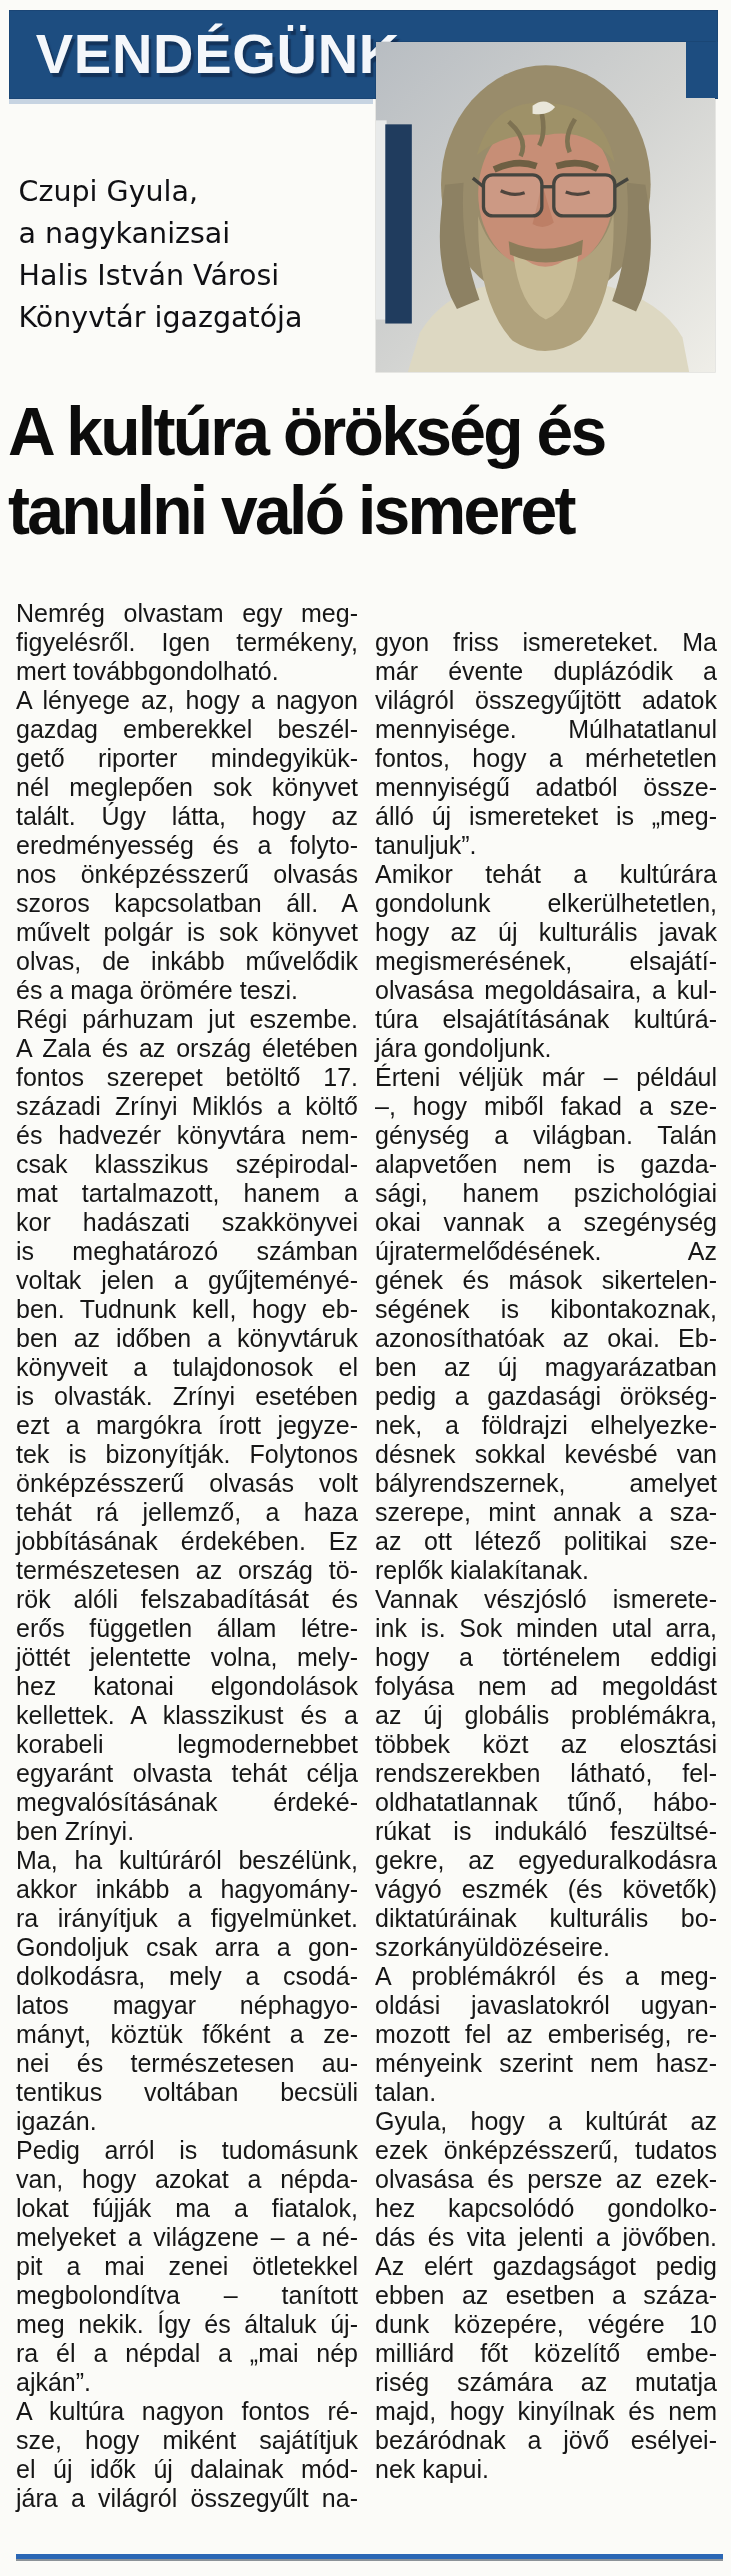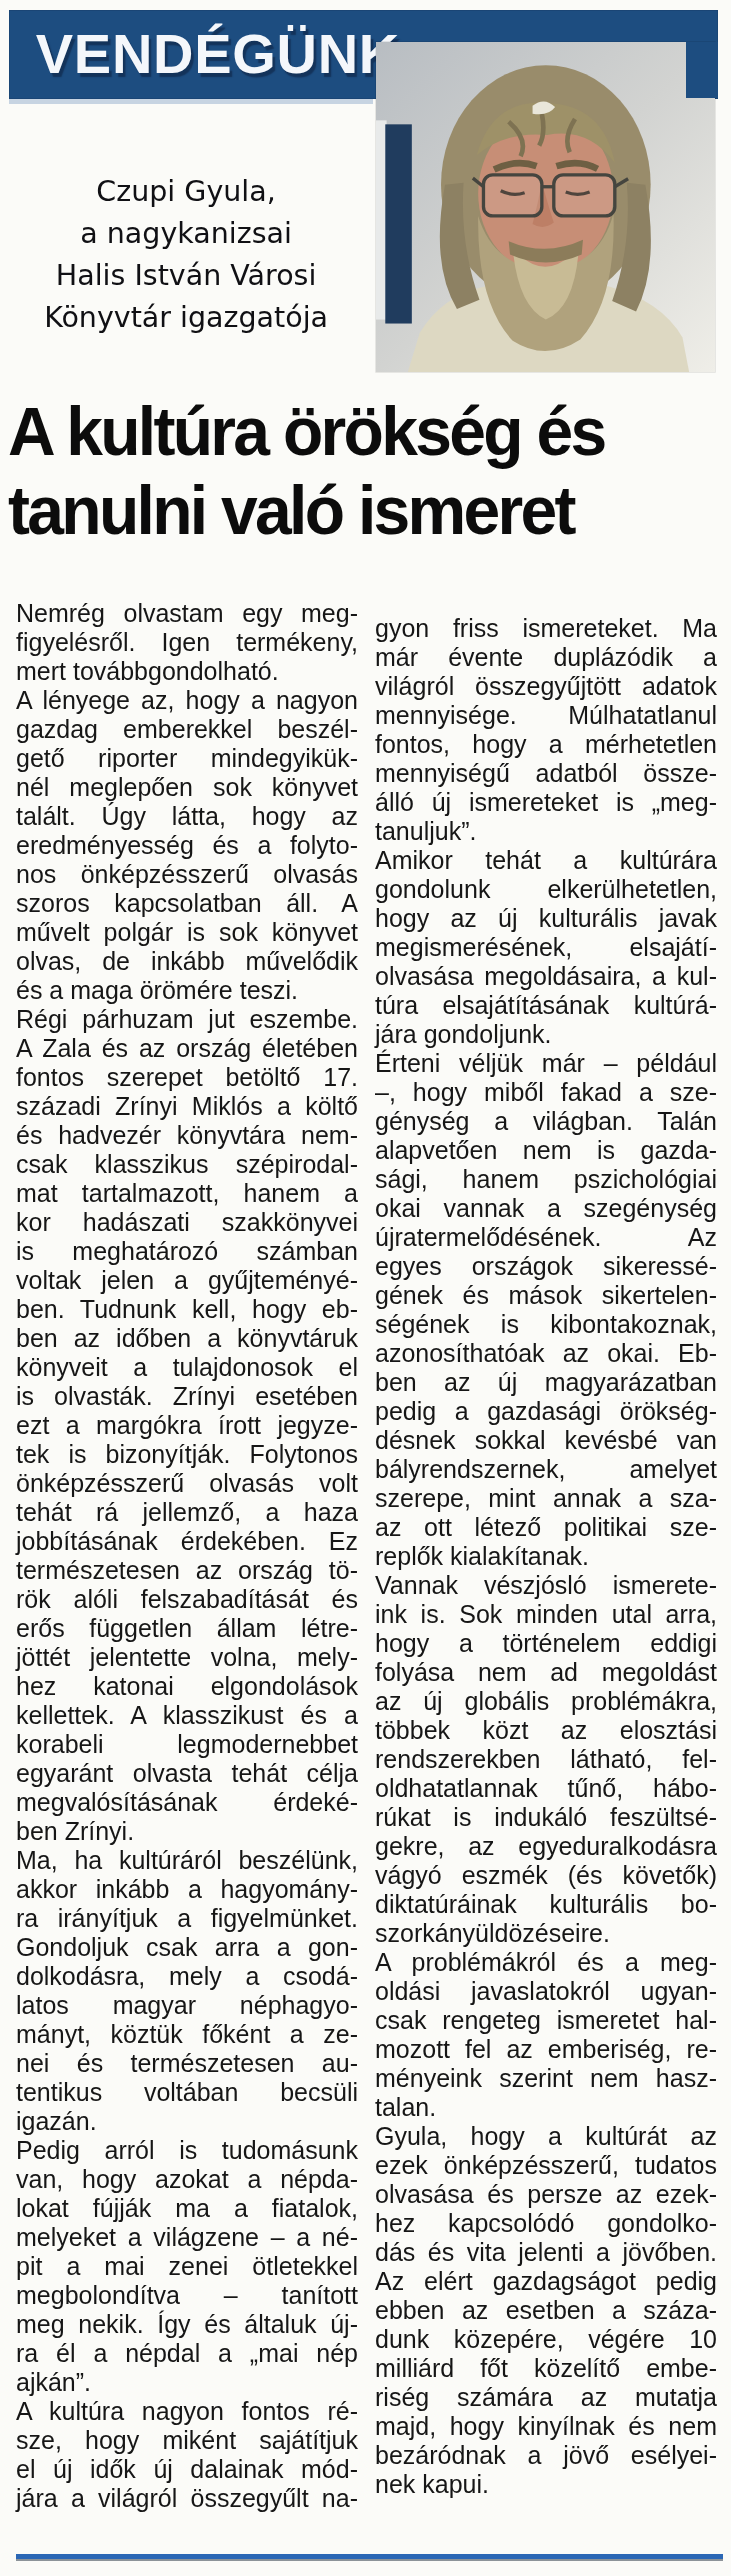--- a/index.html
+++ b/index.html
@@ -39,21 +39,21 @@
   .photo{
     position:absolute;left:376px;top:42px;width:339px;height:330px;
     z-index:2;background:#c9cbcc;
     box-shadow:0 0 0 0.7px rgba(0,0,0,.12);
   }
   .photo svg{display:block;width:100%;height:100%;}
 
   
   .intro{
     position:absolute;left:18.6px;top:171px;width:335px;
-    text-align:center;z-index:1;
+    text-align:left;z-index:1;
     font-family:"DejaVu Sans", sans-serif;
     font-size:28.5px;line-height:42px;font-weight:400;color:#101014;
   }
 
   
   .headline{
     position:absolute;left:8px;top:392px;width:717px;margin:0;
     font-size:66px;line-height:76px;font-weight:700;letter-spacing:-2.7px;
     color:#0c0c0c;
     transform:scaleY(1.04);transform-origin:top left;
@@ -241,47 +241,46 @@
         <div class="line">olvasása megoldásaira, a kul-</div>
         <div class="line">túra elsajátításának kultúrá-</div>
         <div class="line rag">jára gondoljunk.</div>
         <div class="line">Érteni véljük már – például</div>
         <div class="line">–, hogy miből fakad a sze-</div>
         <div class="line">génység a világban. Talán</div>
         <div class="line">alapvetően nem is gazda-</div>
         <div class="line">sági, hanem pszichológiai</div>
         <div class="line">okai vannak a szegénység</div>
         <div class="line">újratermelődésének. Az</div>
-        <div class="line">egyes országok sikeressé-</div>
         <div class="line">gének és mások sikertelen-</div>
         <div class="line">ségének is kibontakoznak,</div>
         <div class="line">azonosíthatóak az okai. Eb-</div>
         <div class="line">ben az új magyarázatban</div>
         <div class="line">pedig a gazdasági örökség-</div>
+        <div class="line">nek, a földrajzi elhelyezke-</div>
         <div class="line">désnek sokkal kevésbé van</div>
         <div class="line">bályrendszernek, amelyet</div>
         <div class="line">szerepe, mint annak a sza-</div>
         <div class="line">az ott létező politikai sze-</div>
         <div class="line rag">replők kialakítanak.</div>
         <div class="line">Vannak vészjósló ismerete-</div>
         <div class="line">ink is. Sok minden utal arra,</div>
         <div class="line">hogy a történelem eddigi</div>
         <div class="line">folyása nem ad megoldást</div>
         <div class="line">az új globális problémákra,</div>
         <div class="line">többek közt az elosztási</div>
         <div class="line">rendszerekben látható, fel-</div>
         <div class="line">oldhatatlannak tűnő, hábo-</div>
         <div class="line">rúkat is indukáló feszültsé-</div>
         <div class="line">gekre, az egyeduralkodásra</div>
         <div class="line">vágyó eszmék (és követők)</div>
         <div class="line">diktatúráinak kulturális bo-</div>
         <div class="line rag">szorkányüldözéseire.</div>
         <div class="line">A problémákról és a meg-</div>
         <div class="line">oldási javaslatokról ugyan-</div>
-        <div class="line">csak rengeteg ismeretet hal-</div>
         <div class="line">mozott fel az emberiség, re-</div>
         <div class="line">ményeink szerint nem hasz-</div>
         <div class="line rag">talan.</div>
         <div class="line">Gyula, hogy a kultúrát az</div>
         <div class="line">ezek önképzésszerű, tudatos</div>
         <div class="line">olvasása és persze az ezek-</div>
         <div class="line">hez kapcsolódó gondolko-</div>
         <div class="line">dás és vita jelenti a jövőben.</div>
         <div class="line">Az elért gazdagságot pedig</div>
         <div class="line">ebben az esetben a száza-</div>

